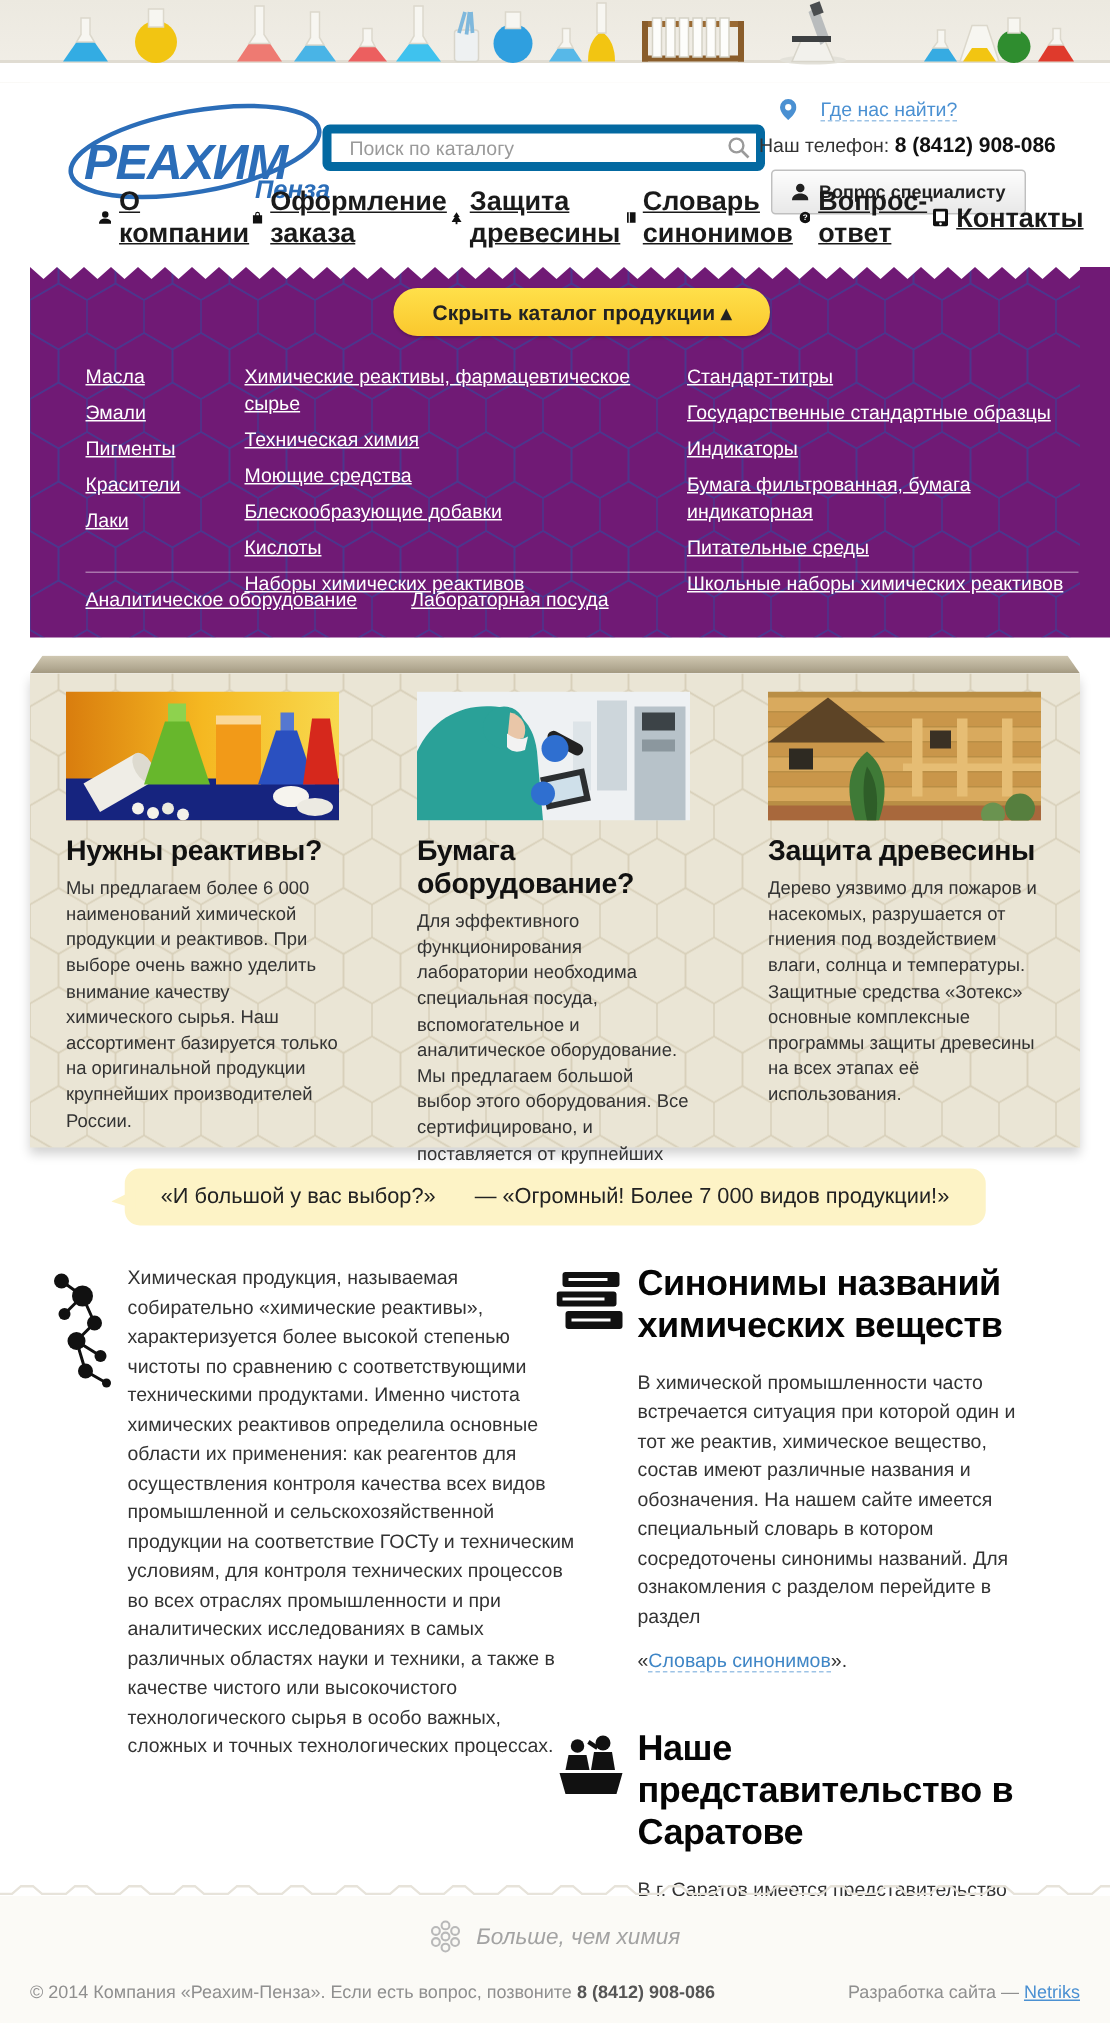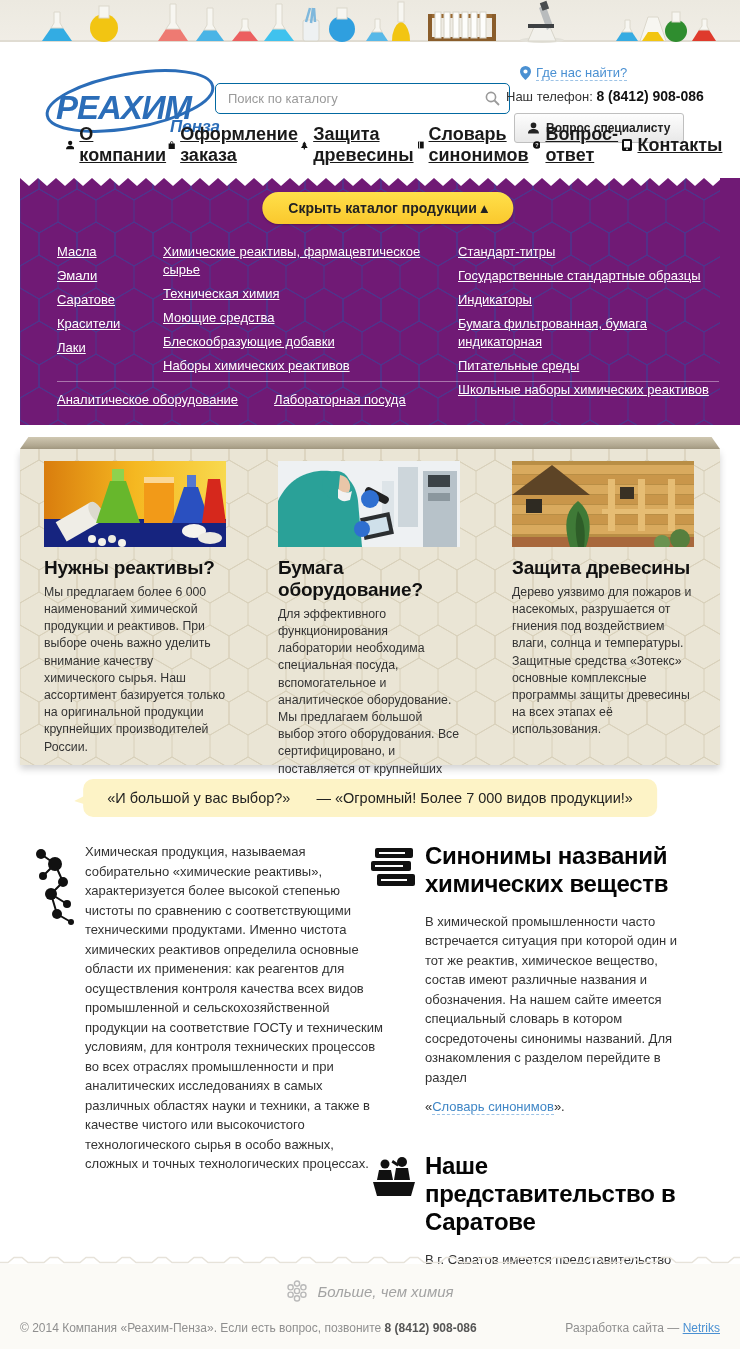--- a/index.html
+++ b/index.html
@@ -14,26 +14,26 @@
 
   
   .header { position:absolute; top:55px; left:20px; width:700px; height:123px; background:#fff; }
   .logo { position:absolute; left:22px; top:8px; width:175px; height:82px; }
   .logo-swoosh { position:absolute; left:0; top:0; }
   .logo-main { position:absolute; left:14px; top:26px; font-size:33px; font-weight:bold; font-style:italic;
                color:#2b6db8; letter-spacing:-1px; }
   .logo-sub  { position:absolute; left:92px; top:54px; font-size:17px; font-weight:bold; font-style:italic;
                color:#2b6db8;margin-left:36px; }
   .search-wrap { position:absolute; left:195px; top:28px; width:295px; height:31px; }
-  .search-input { width:100%; height:100%; border:1px solid #0369a1; border-radius:5px; padding:0 34px 0 12px;
+  .search-input { width:100%; height:100%; border:6px solid #0369a1; border-radius:5px; padding:0 34px 0 12px;
                   font-size:13px; color:#444; background:#fff; font-family:"Liberation Sans",sans-serif; }
   .search-input::placeholder { color:#9a9a9a; }
   .search-icon { position:absolute; right:10px; top:8px; }
   .head-right { position:absolute; right:14px; top:10px; width:200px; }
-  .find-us { display:flex; align-items:center; gap:5px; font-size:13px; color:#4a90d2; cursor:pointer; margin-left:14px; }
+  .find-us { display:flex; align-items:center; gap:16px; font-size:13px; color:#4a90d2; cursor:pointer; margin-left:14px; }
   .find-us span { border-bottom:1px dashed #9dc3e6; }
   .phone-line { margin-top:7px; font-size:13px; color:#333; white-space:nowrap; }
   .phone-line b { font-size:14px; color:#111; }
   .ask-btn { margin-top:9px; margin-left:8px; display:inline-flex; align-items:center; gap:7px;
              padding:7px 13px; font-size:12px; font-weight:bold; color:#222;
              background:linear-gradient(#fdfdfd,#e8e8e8); border:1px solid #bfbfbf; border-radius:3px; cursor:pointer; }
   .nav { position:absolute; left:20px; right:20px; bottom:12px; display:flex; justify-content:space-between; padding:0 26px; }
   .nav-item { display:flex; align-items:center; gap:5px; cursor:pointer; }
   .nav-item span.lbl { font-size:18px; font-weight:bold; color:#1a1a1a; text-decoration:underline; }
 
@@ -265,29 +265,30 @@
       <rect width="700" height="8" fill="url(#zz)"></rect>
     </svg>
     <button class="toggle-btn">
       <span>Скрыть каталог продукции</span>
       <span>▴</span>
     </button>
     <div class="cat-links">
       <ul class="cat-col c1">
         <li><a>Масла</a></li>
         <li><a>Эмали</a></li>
-        <li><a>Саратове</a></li>
+        <li><a>Пигменты</a></li>
         <li><a>Красители</a></li>
         <li><a>Лаки</a></li>
       </ul>
       <ul class="cat-col c2">
         <li><a>Химические реактивы, фармацевтическое сырье</a></li>
         <li><a>Техническая химия</a></li>
         <li><a>Моющие средства</a></li>
         <li><a>Блескообразующие добавки</a></li>
+        <li><a>Кислоты</a></li>
         <li><a>Наборы химических реактивов</a></li>
       </ul>
       <ul class="cat-col c3">
         <li><a>Стандарт-титры</a></li>
         <li><a>Государственные стандартные образцы</a></li>
         <li><a>Индикаторы</a></li>
         <li><a>Бумага фильтрованная, бумага индикаторная</a></li>
         <li><a>Питательные среды</a></li>
         <li><a>Школьные наборы химических реактивов</a></li>
       </ul>

